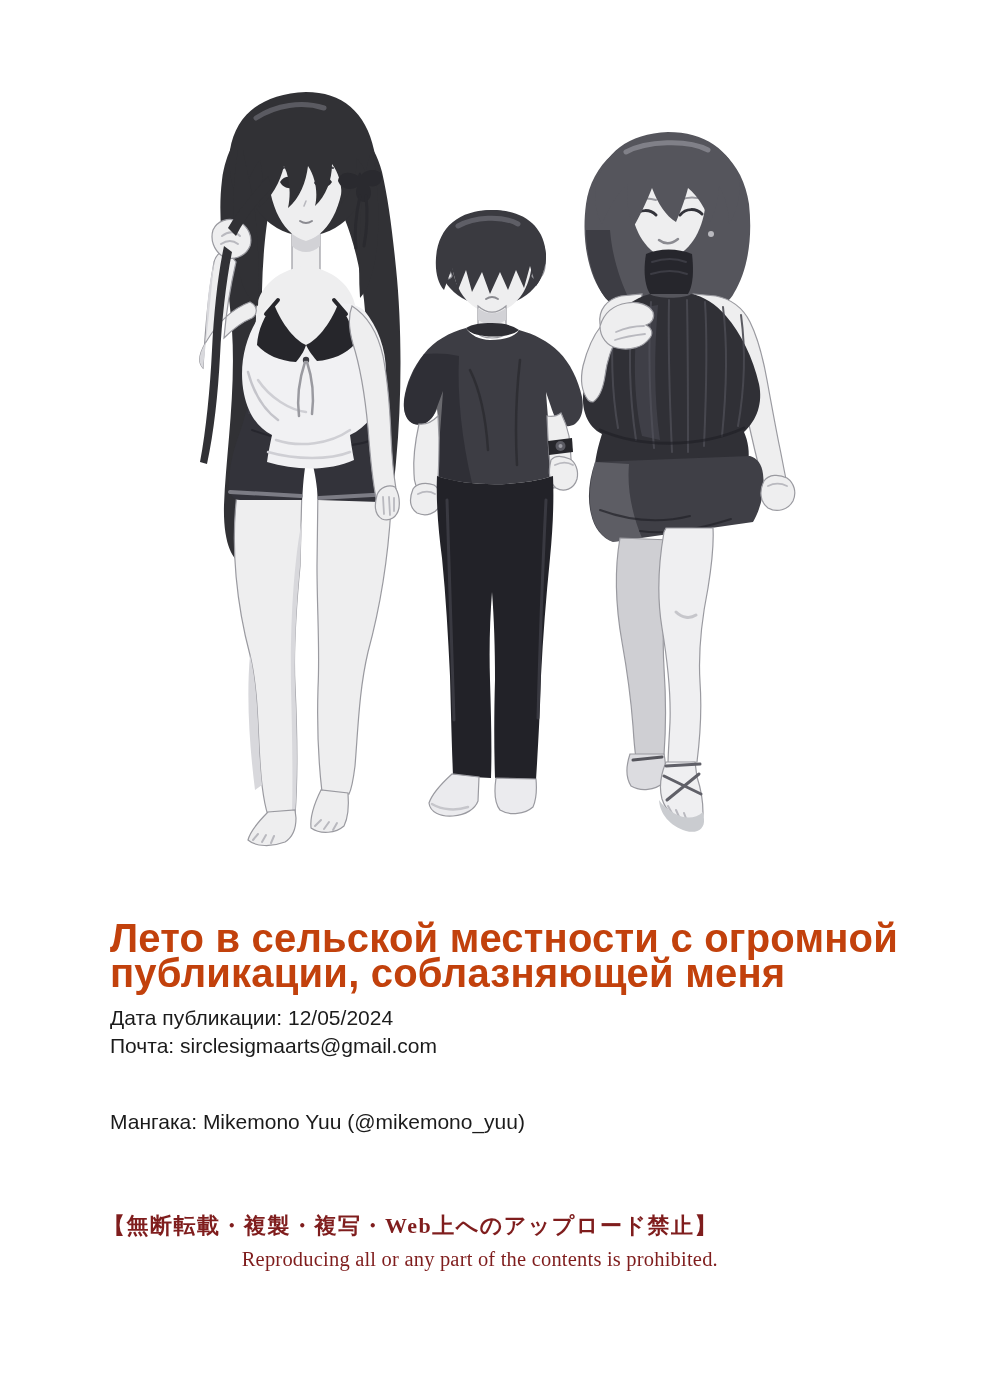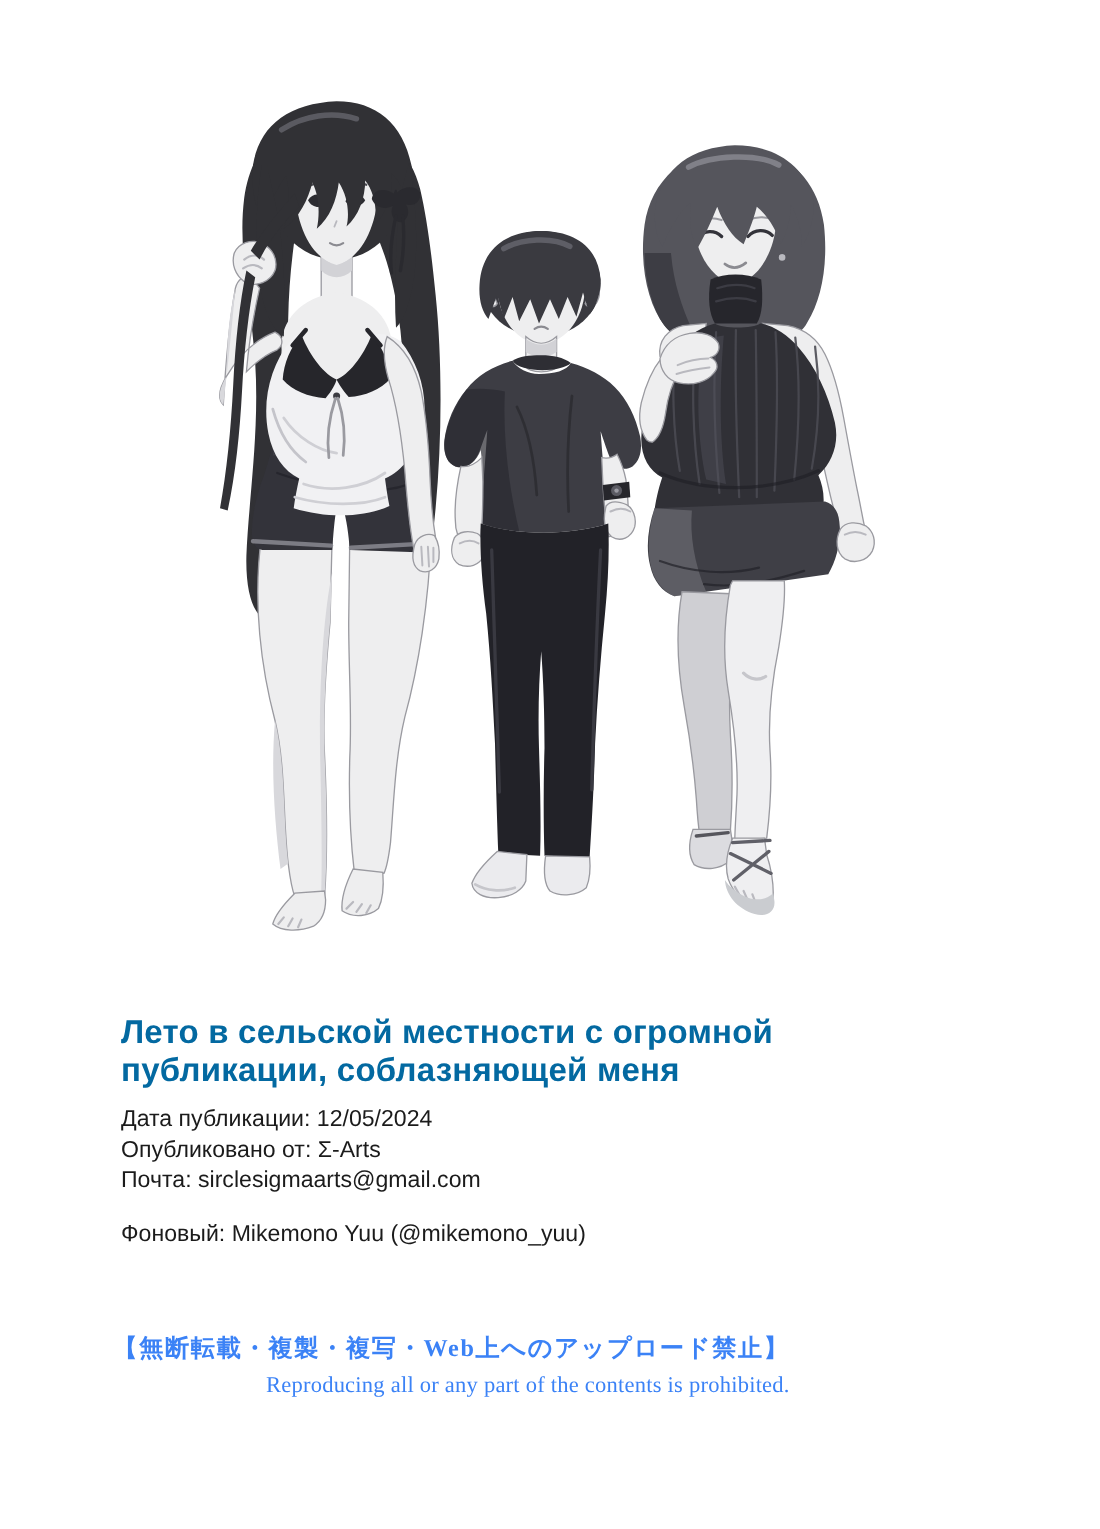--- a/index.html
+++ b/index.html
@@ -1,23 +1,23 @@
 <!DOCTYPE html>
 <html><head>
 <meta charset="utf-8">
 <style>
   html,body{margin:0;padding:0;background:#ffffff;}
   .page{position:relative;width:1000px;height:1390px;background:#ffffff;overflow:hidden;
         font-family:"Liberation Sans",sans-serif;color:#1b1b1b;}
   .illustration{position:absolute;left:0;top:0;width:1000px;height:900px;display:block;}
-  .title{position:absolute;left:110px;top:921px;font-size:30px;font-weight:700;line-height:35px;letter-spacing:.2px;color:#0369a1;}
+  .title{position:absolute;left:110px;top:921px;font-size:40px;font-weight:700;line-height:35px;letter-spacing:.2px;color:#c2410c;}
   .meta{position:absolute;left:110px;font-size:21px;line-height:27.6px;color:#1b1b1b;}
   .meta1{top:1004px;}
   .meta2{top:1108px;}
-  .notice{position:absolute;left:103px;top:1211px;font-family:"Liberation Serif","DejaVu Serif",serif;color:#3b82f6;}
+  .notice{position:absolute;left:103px;top:1211px;font-family:"Liberation Serif","DejaVu Serif",serif;color:#7f1d1d;}
   .notice .jp{font-size:22px;font-weight:600;letter-spacing:1.5px;line-height:30px;}
   .notice .en{font-size:20.5px;letter-spacing:.2px;margin-top:7px;margin-left:8px;text-align:right;}
   
   .skinline{stroke:#9a9aa0;stroke-width:1.2;}
   .thin{fill:none;stroke-linecap:round;}
 </style>
 </head>
 <body>
 
 <div class="page">
@@ -217,26 +217,25 @@
     </g>
   </svg>
 
   <div class="title">
     <div>Лето в сельской местности с огромной</div>
     <div>публикации, соблазняющей меня</div>
   </div>
 
   <div class="meta meta1">
     <div>Дата публикации: 12/05/2024</div>
-    <div>Опубликовано от: Σ-Arts</div>
     <div>Почта: sirclesigmaarts@gmail.com</div>
   </div>
 
   <div class="meta meta2">
-    <div>Фоновый: Mikemono Yuu (@mikemono_yuu)</div>
+    <div>Мангака: Mikemono Yuu (@mikemono_yuu)</div>
   </div>
 
   <div class="notice">
     <div class="jp">【無断転載・複製・複写・Web上へのアップロード禁止】</div>
     <div class="en">Reproducing all or any part of the contents is prohibited.</div>
   </div>
 
 </div>
 
 </body></html>

